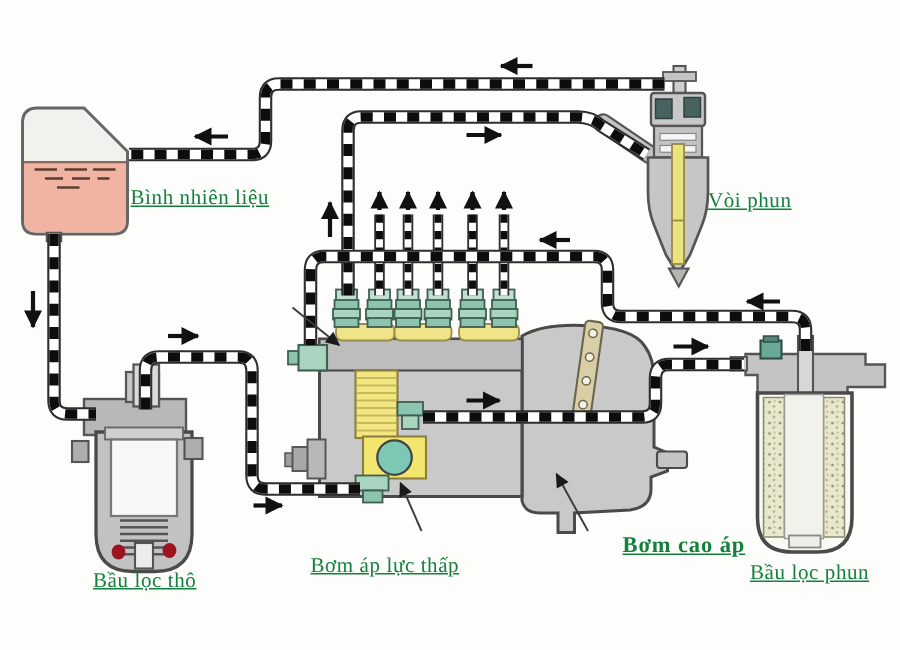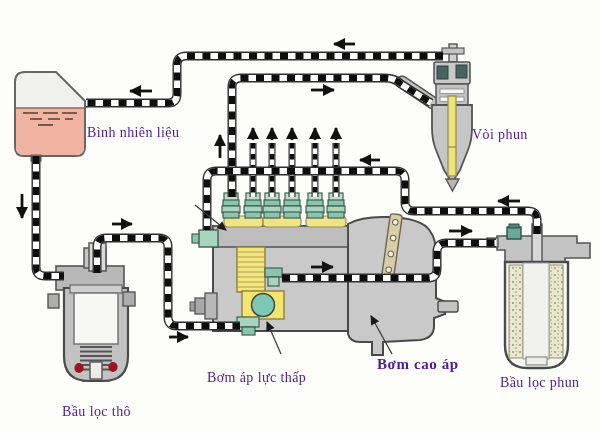--- a/index.html
+++ b/index.html
@@ -2,24 +2,25 @@
 <html><head>
 <meta charset="utf-8">
 <style>
   html,body{margin:0;padding:0;background:#fff;}
   #stage{
     position:relative;width:600px;height:433px;background:#fdfdfc;overflow:hidden;
     font-family:"Liberation Serif", serif;
   }
   #stage svg{position:absolute;left:0;top:0;}
   .lbl{
-    position:absolute;color:#4c1d95;font-size:14px;letter-spacing:.4px;white-space:nowrap;
+    position:absolute;color:#15803d;font-size:14px;letter-spacing:.4px;white-space:nowrap;
     font-family:"Liberation Serif", serif;
+    text-decoration:underline;
   }
-  .lbl.bold{font-weight:700;font-size:15px;letter-spacing:.6px;}
+  .lbl.bold{font-weight:700;font-size:15px;letter-spacing:.6px;margin-left:38px;}
   
   .po{fill:none;stroke:#2e2e2e;stroke-width:9;}
   .pw{fill:none;stroke:#ffffff;stroke-width:6.2;}
   .pd{fill:none;stroke:#0d0d0d;stroke-width:6.2;stroke-dasharray:8 7.5;}
   .to{fill:none;stroke:#2e2e2e;stroke-width:7;}
   .tw{fill:none;stroke:#ffffff;stroke-width:4.6;}
   .td{fill:none;stroke:#0d0d0d;stroke-width:4.6;stroke-dasharray:5.5 5.5;}
   .arrow{stroke:#111;stroke-width:2.8;}
   .leader{stroke:#3c3c3c;stroke-width:1.3;}
 </style>
@@ -254,18 +255,18 @@
 
   <g>
     <line class="leader" x1="195" y1="205" x2="226" y2="230" marker-end="url(#arrS)"></line>
     <line class="leader" x1="281" y1="354" x2="267" y2="322" marker-end="url(#arrS)"></line>
     <line class="leader" x1="392" y1="354" x2="371" y2="316" marker-end="url(#arrS)"></line>
   </g>
 </svg>
 
 <div class="lbl" style="left:87px;top:125px">Bình nhiên liệu</div>
 <div class="lbl" style="left:472px;top:127px">Vòi phun</div>
-<div class="lbl" style="left:62px;top:404px">Bầu lọc thô</div>
+<div class="lbl" style="left:62px;top:380px">Bầu lọc thô</div>
 <div class="lbl" style="left:207px;top:370px">Bơm áp lực thấp</div>
 <div class="lbl bold" style="left:377px;top:356px">Bơm cao áp</div>
 <div class="lbl" style="left:500px;top:375px">Bầu lọc phun</div>
 
 </div>
 
 </body></html>

